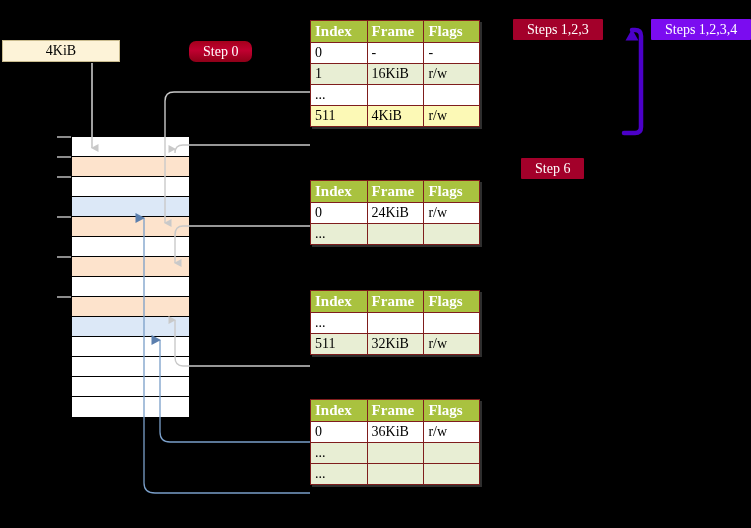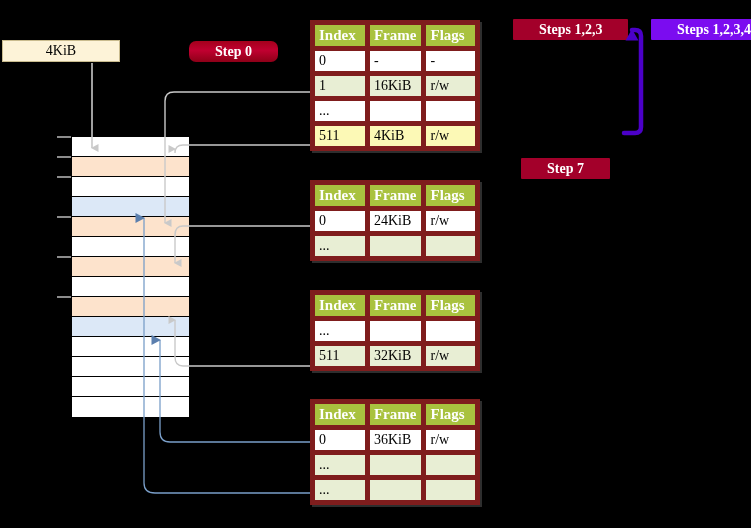--- a/index.html
+++ b/index.html
@@ -31,23 +31,22 @@
     line-height: 20px;
     text-align: center;
   }
 
   
   .badge {
     position: absolute;
     color: #ffffff;
     font-size: 14px;
     line-height: 19px;
-    padding: 1px 26px;
+    padding: 1px 14px;
     white-space: nowrap;
-    font-weight: bold;
   }
   .badge-red {
     background: linear-gradient(180deg, #a4001c 0%, #c00030 45%, #8e0018 100%);
     border-radius: 7px;
   }
   .badge-crimson {
     background: #a3002a;
     border-radius: 1px;
   }
   .badge-violet {
@@ -94,21 +93,21 @@
   .ptable {
     position: absolute;
     left: 310px;
     width: 170px;
     border-collapse: collapse;
     background: #ffffff;
     font-size: 14px;
     box-shadow: 2px 2px 0 rgba(255,255,255,0.18);
   }
   .ptable th, .ptable td {
-    border: 5px solid #7f1d1d;
+    border: 1px solid #7f1d1d;
     padding: 2px 4px;
     text-align: left;
     color: #000000;
     height: 20px;
     box-sizing: border-box;
     font-weight: normal;
     white-space: nowrap;
   }
   .ptable th {
     background: #a9c23f;
@@ -136,21 +135,21 @@
 
 <div id="root">
 
   <div class="kib-box">
     <span>4KiB</span>
   </div>
 
   <div class="badge badge-red" id="badge-step0">Step 0</div>
   <div class="badge badge-crimson" id="badge-step123">Steps 1,2,3</div>
   <div class="badge badge-violet" id="badge-step1234">Steps 1,2,3,4</div>
-  <div class="badge badge-crimson" id="badge-step4">Step 7</div>
+  <div class="badge badge-crimson" id="badge-step4">Step 6</div>
 
   <div id="mem-grid">
       <div class="mem-row mem-white" style="top: 0px;"></div>
       <div class="mem-row mem-orange" style="top: 20px;"></div>
       <div class="mem-row mem-white" style="top: 40px;"></div>
       <div class="mem-row mem-blue" style="top: 60px;"></div>
       <div class="mem-row mem-orange" style="top: 80px;"></div>
       <div class="mem-row mem-white" style="top: 100px;"></div>
       <div class="mem-row mem-orange" style="top: 120px;"></div>
       <div class="mem-row mem-white" style="top: 140px;"></div>

